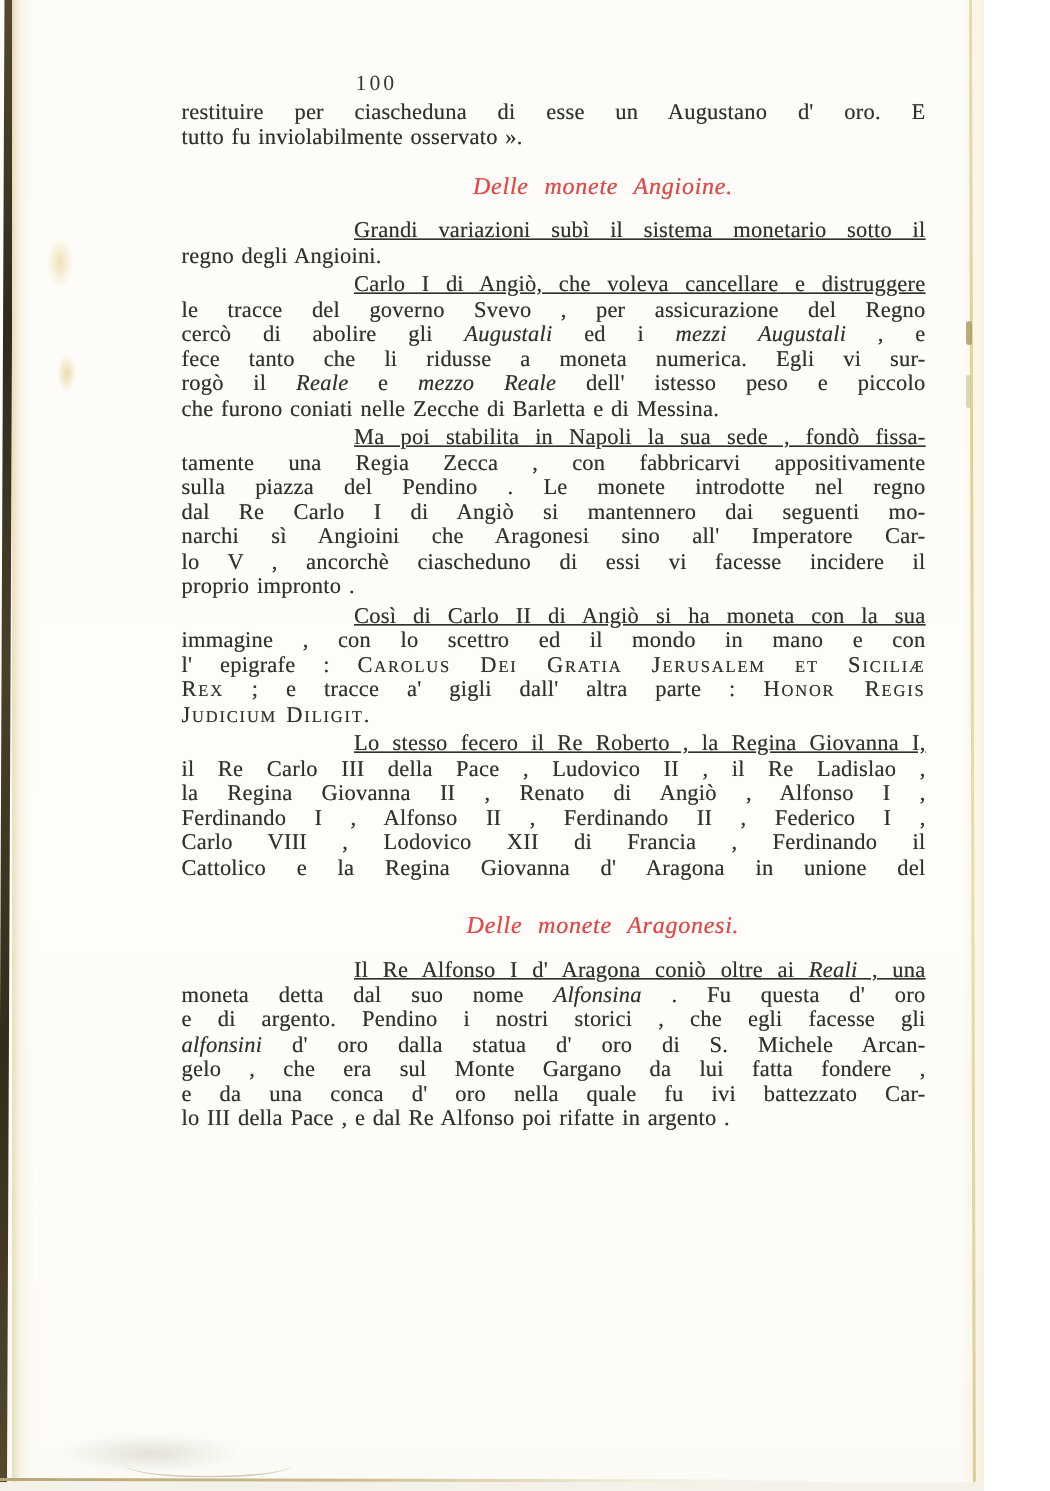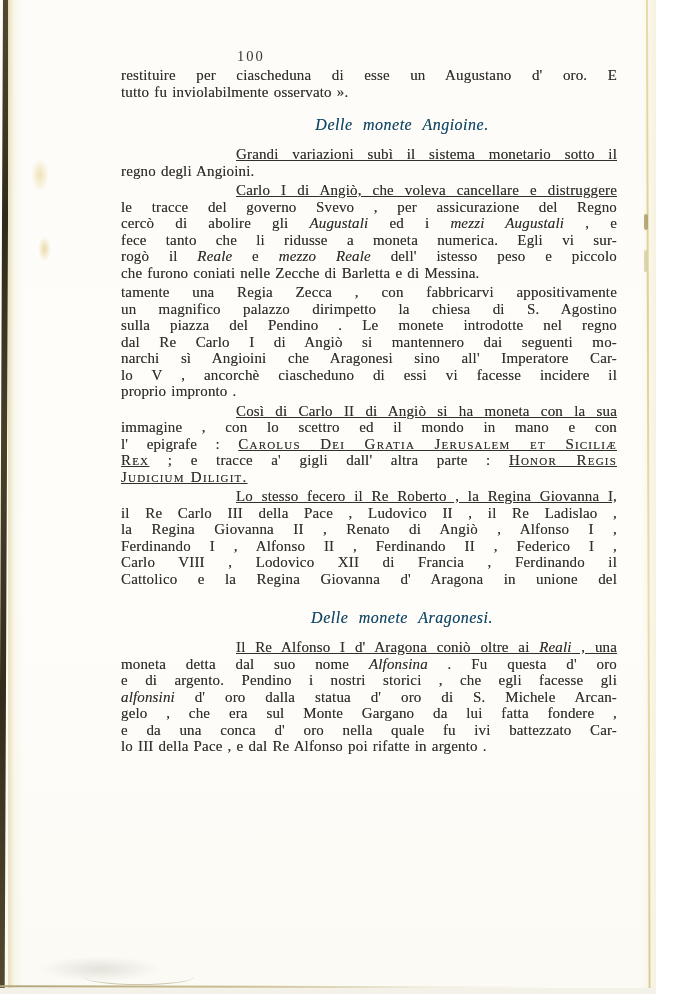--- a/index.html
+++ b/index.html
@@ -61,25 +61,25 @@
     text-shadow:0 0 0.45px rgba(50,48,42,0.55);
   }
   .para { margin:3px; }
   .line {
     text-align:justify; text-align-last:justify;
     word-spacing:1.2px; letter-spacing:0.15px; white-space:nowrap;
   }
   .line.last { text-align-last:auto; }
   .line.first { padding-left:115px;text-decoration:underline; }
   .it { font-style:italic; }
-  .sc { font-variant:small-caps; letter-spacing:1.2px;text-decoration:underline; }
+  .sc { font-variant:small-caps; letter-spacing:1.2px; }
   .section-heading {
     font-style:italic; font-weight:normal; font-size:16px; line-height:19px;
     text-align:center; padding-left:66px; word-spacing:6px; letter-spacing:0.5px;
-    color:#0c4a6e;
+    color:#ef4444;
   }
   .section-heading.h1sp { margin:15px 0 12px; }
   .section-heading.h2sp { margin:21px 0 12px; }
 </style>
 </head>
 <body>
 
 <div class="stage">
   <div class="page-surface"></div>
 
@@ -109,22 +109,22 @@
       </div>
       <div class="para">
         <div class="line first"><span>Carlo I di Angiò, che voleva cancellare e distruggere</span></div>
         <div class="line"><span>le tracce del governo Svevo , per assicurazione del Regno</span></div>
         <div class="line"><span>cercò di abolire gli </span><span class="it">Augustali</span><span> ed i </span><span class="it">mezzi Augustali</span><span> , e</span></div>
         <div class="line"><span>fece tanto che li ridusse a moneta numerica. Egli vi sur-</span></div>
         <div class="line"><span>rogò il </span><span class="it">Reale</span><span> e </span><span class="it">mezzo Reale</span><span> dell' istesso peso e piccolo</span></div>
         <div class="line last"><span>che furono coniati nelle Zecche di Barletta e di Messina.</span></div>
       </div>
       <div class="para">
+        <div class="line first"><span>Ma poi stabilita in Napoli la sua sede , fondò fissa-</span></div>
         <div class="line"><span>tamente una Regia Zecca , con fabbricarvi appositivamente</span></div>
-        <div class="line"><span>un magnifico palazzo dirimpetto la chiesa di S. Agostino</span></div>
         <div class="line"><span>sulla piazza del Pendino . Le monete introdotte nel regno</span></div>
         <div class="line"><span>dal Re Carlo I di Angiò si mantennero dai seguenti mo-</span></div>
         <div class="line"><span>narchi sì Angioini che Aragonesi sino all' Imperatore Car-</span></div>
         <div class="line"><span>lo V , ancorchè ciascheduno di essi vi facesse incidere il</span></div>
         <div class="line last"><span>proprio impronto .</span></div>
       </div>
       <div class="para">
         <div class="line first"><span>Così di Carlo II di Angiò si ha moneta con la sua</span></div>
         <div class="line"><span>immagine , con lo scettro ed il mondo in mano e con</span></div>
         <div class="line"><span>l' epigrafe : </span><span class="sc">Carolus Dei Gratia Jerusalem et Siciliæ</span></div>

